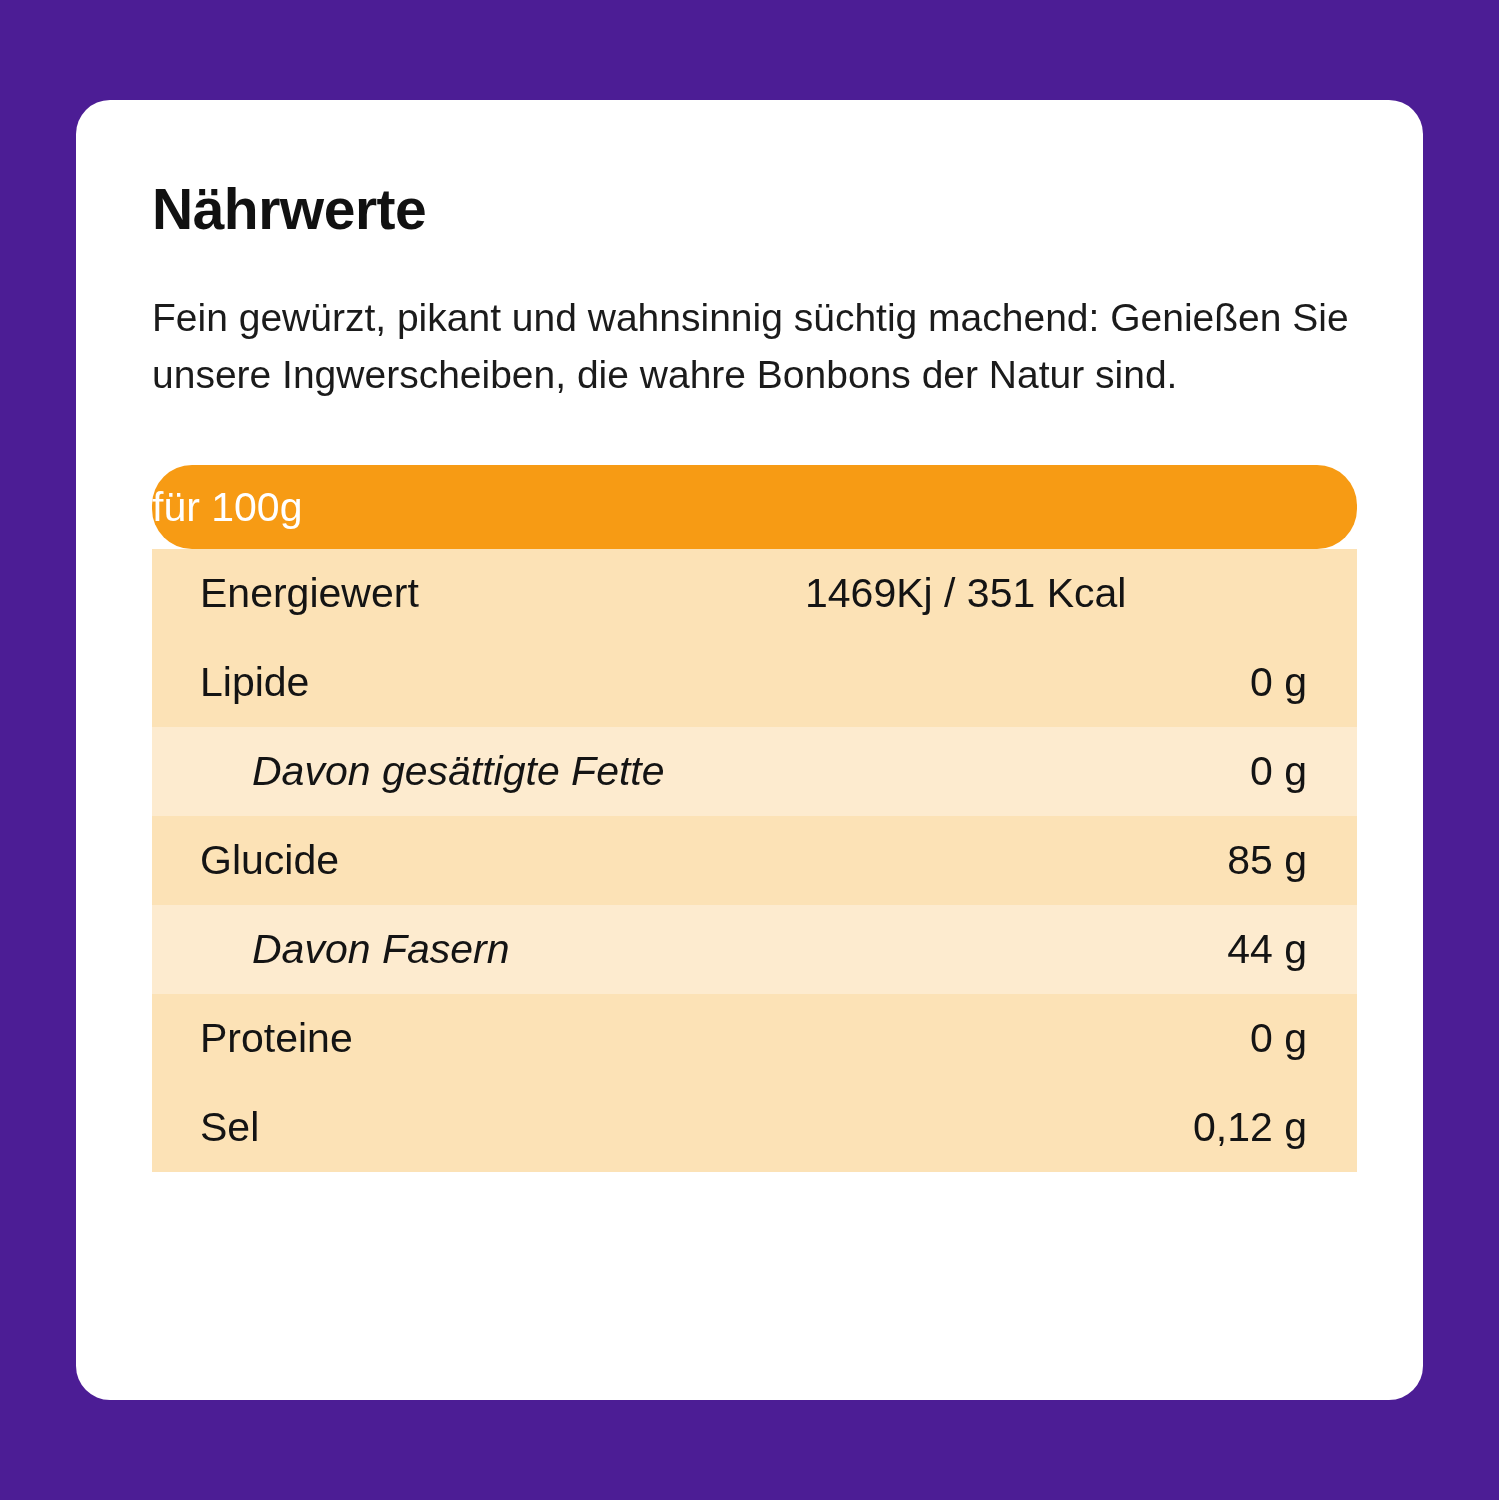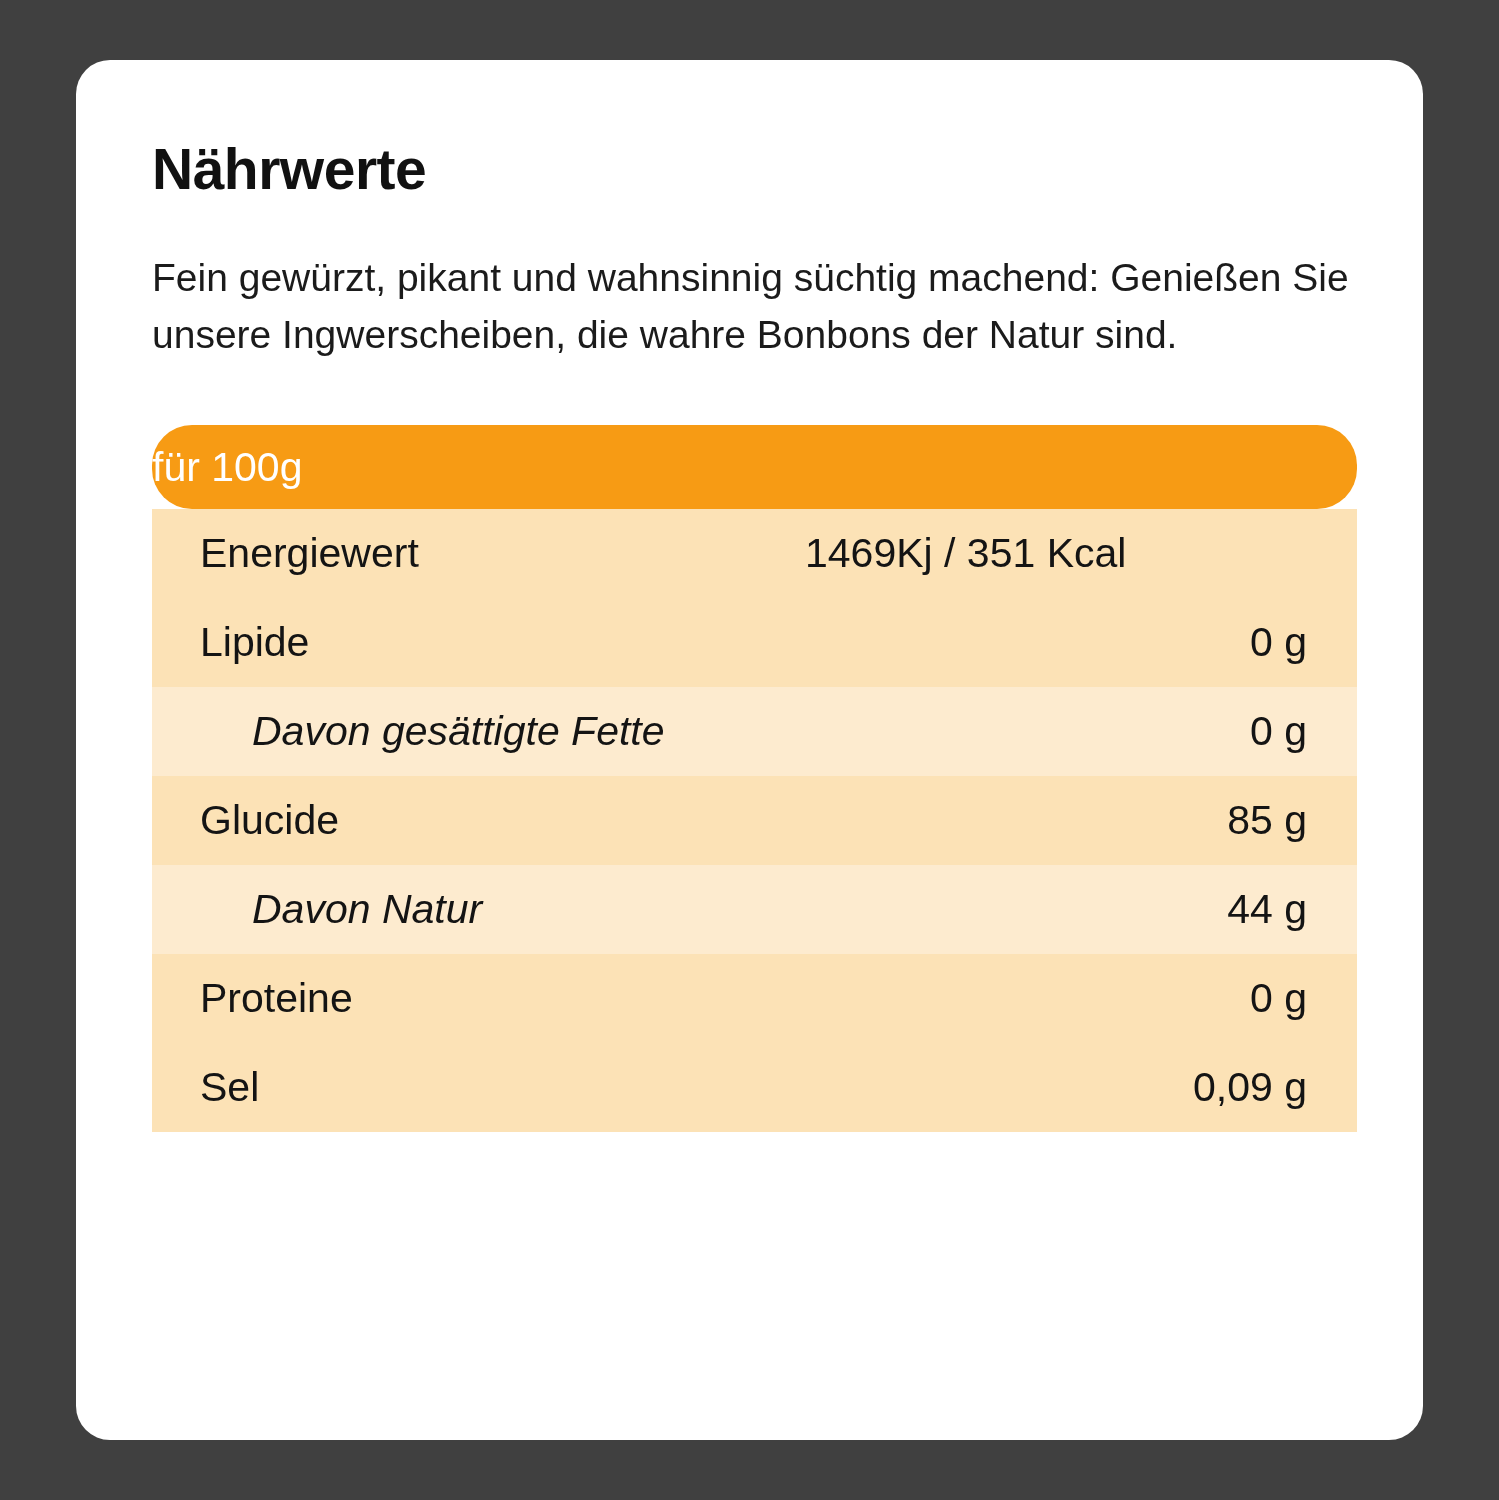--- a/index.html
+++ b/index.html
@@ -10,22 +10,22 @@
     width: 1499px;
     height: 1500px;
     background: #FBAD32;
     font-family: "Liberation Sans", sans-serif;
     overflow: hidden;
   }
   .page {
     box-sizing: border-box;
     width: 1499px;
     height: 1500px;
-    padding: 60px 76px;
-    background: #404040;
+    padding: 100px 76px;
+    background: #4c1d95;
   }
   .card {
     box-sizing: border-box;
     width: 100%;
     height: 100%;
     background: #FFFFFF;
     border-radius: 34px;
     padding: 60px 66px 0 66px;
   }
   .title {
@@ -127,30 +127,30 @@
         <span class="label">Davon gesättigte Fette</span>
         <span class="value">0 g</span>
       </div>
 
       <div class="row shade-a">
         <span class="label">Glucide</span>
         <span class="value">85 g</span>
       </div>
 
       <div class="row shade-b sub">
-        <span class="label">Davon Natur</span>
+        <span class="label">Davon Fasern</span>
         <span class="value">44 g</span>
       </div>
 
       <div class="row shade-a">
         <span class="label">Proteine</span>
         <span class="value">0 g</span>
       </div>
 
 
       <div class="row shade-a">
         <span class="label">Sel</span>
-        <span class="value">0,09 g</span>
+        <span class="value">0,12 g</span>
       </div>
 
     </div>
   </div>
 </div>
 
 </body></html>

